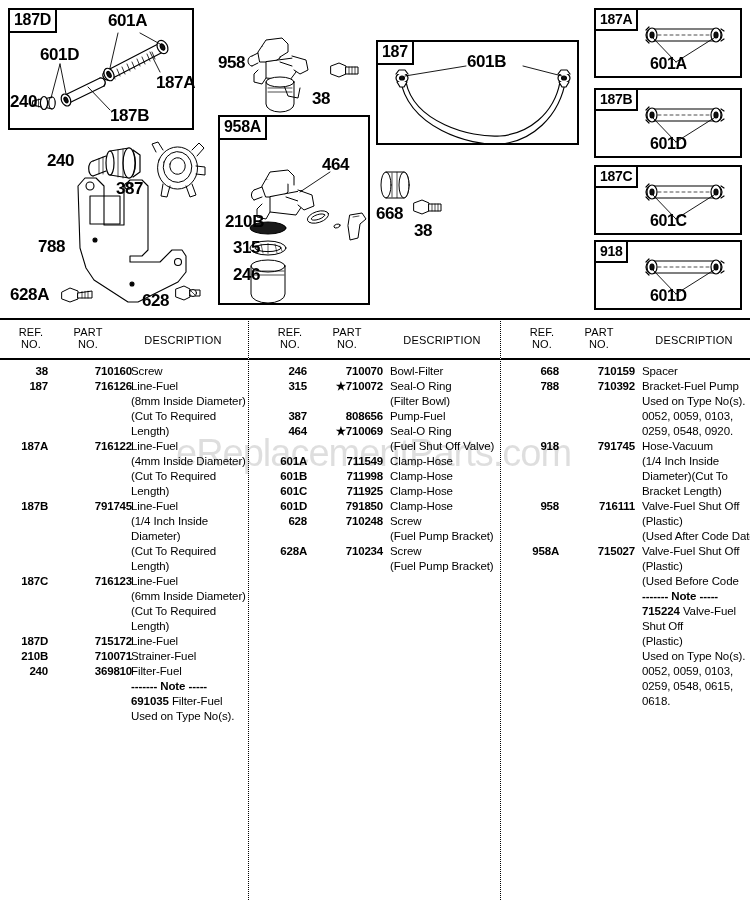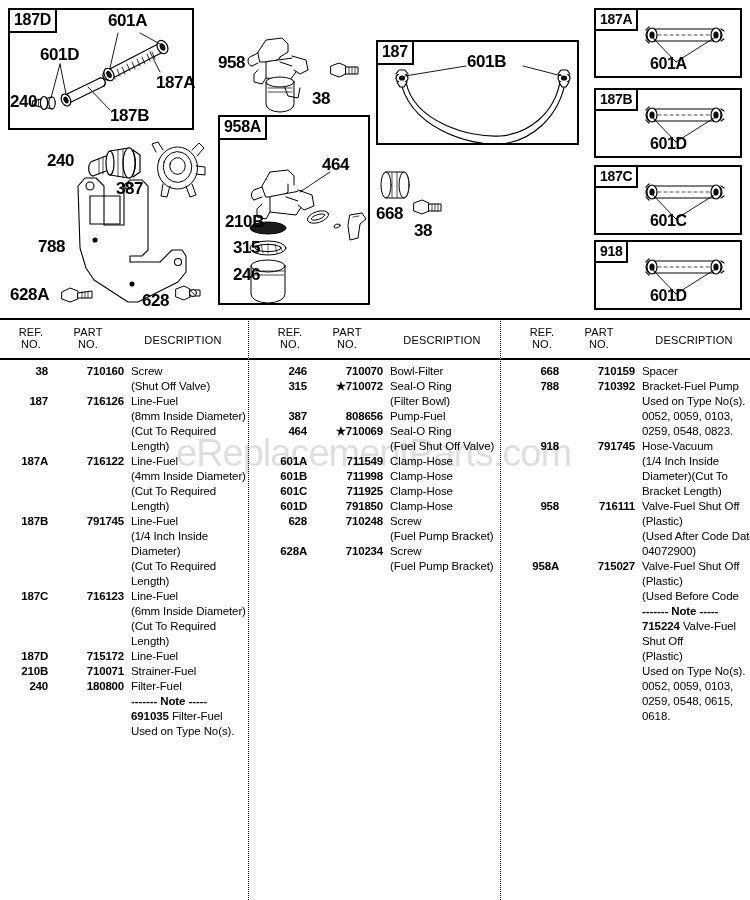--- a/index.html
+++ b/index.html
@@ -89,21 +89,21 @@
     width:72px;
     text-align:right;
     font-weight:bold;
     letter-spacing:-0.2px;
   }
   .row .desc{
     position:absolute;
     letter-spacing:-0.1px;
   }
   
-  .c1 .ref{left:-4px;}  .c1 .part{left:52px;}  .c1 .desc{left:131px;}
+  .c1 .ref{left:-4px;}  .c1 .part{left:60px;}  .c1 .desc{left:131px;}
   .c2 .ref{left:6px;}   .c2 .part{left:62px;}  .c2 .desc{left:141px;}
   .c3 .ref{left:6px;}   .c3 .part{left:62px;}  .c3 .desc{left:141px;}
 
   .note-line{font-weight:bold;letter-spacing:0px;}
   .partbold{font-weight:bold;}
 
   
   #watermark{
     position:absolute;
     left:176px;top:432px;
@@ -495,25 +495,20 @@
         <div class="hcell" style="left:128px;top:16px;width:110px;">DESCRIPTION</div>
         <div class="hr-bot"></div>
       </div>
       <div class="rows">
           <div class="row">
             <span class="ref">38</span>
             <span class="part">710160</span>
             <span class="desc">Screw</span>
           </div>
           <div class="row">
-            <span class="ref"></span>
-            <span class="part"></span>
-            <span class="desc">(Shut Off Valve)</span>
-          </div>
-          <div class="row">
             <span class="ref">187</span>
             <span class="part">716126</span>
             <span class="desc">Line-Fuel</span>
           </div>
           <div class="row">
             <span class="ref"></span>
             <span class="part"></span>
             <span class="desc">(8mm Inside Diameter)</span>
           </div>
           <div class="row">
@@ -596,21 +591,21 @@
             <span class="part">715172</span>
             <span class="desc">Line-Fuel</span>
           </div>
           <div class="row">
             <span class="ref">210B</span>
             <span class="part">710071</span>
             <span class="desc">Strainer-Fuel</span>
           </div>
           <div class="row">
             <span class="ref">240</span>
-            <span class="part">180800</span>
+            <span class="part">369810</span>
             <span class="desc">Filter-Fuel</span>
           </div>
           <div class="row">
             <span class="ref"></span>
             <span class="part"></span>
             <span class="desc note-line">------- Note -----</span>
           </div>
           <div class="row">
             <span class="ref"></span>
             <span class="part"></span>
@@ -743,21 +738,21 @@
             <span class="desc">Used on Type No(s).</span>
           </div>
           <div class="row">
             <span class="ref"></span>
             <span class="part"></span>
             <span class="desc">0052, 0059, 0103,</span>
           </div>
           <div class="row">
             <span class="ref"></span>
             <span class="part"></span>
-            <span class="desc">0259, 0548, 0823.</span>
+            <span class="desc">0259, 0548, 0920.</span>
           </div>
           <div class="row">
             <span class="ref">918</span>
             <span class="part">791745</span>
             <span class="desc">Hose-Vacuum</span>
           </div>
           <div class="row">
             <span class="ref"></span>
             <span class="part"></span>
             <span class="desc">(1/4 Inch Inside</span>
@@ -781,25 +776,20 @@
             <span class="ref"></span>
             <span class="part"></span>
             <span class="desc">(Plastic)</span>
           </div>
           <div class="row">
             <span class="ref"></span>
             <span class="part"></span>
             <span class="desc">(Used After Code Date</span>
           </div>
           <div class="row">
-            <span class="ref"></span>
-            <span class="part"></span>
-            <span class="desc">04072900)</span>
-          </div>
-          <div class="row">
             <span class="ref">958A</span>
             <span class="part">715027</span>
             <span class="desc">Valve-Fuel Shut Off</span>
           </div>
           <div class="row">
             <span class="ref"></span>
             <span class="part"></span>
             <span class="desc">(Plastic)</span>
           </div>
           <div class="row">

